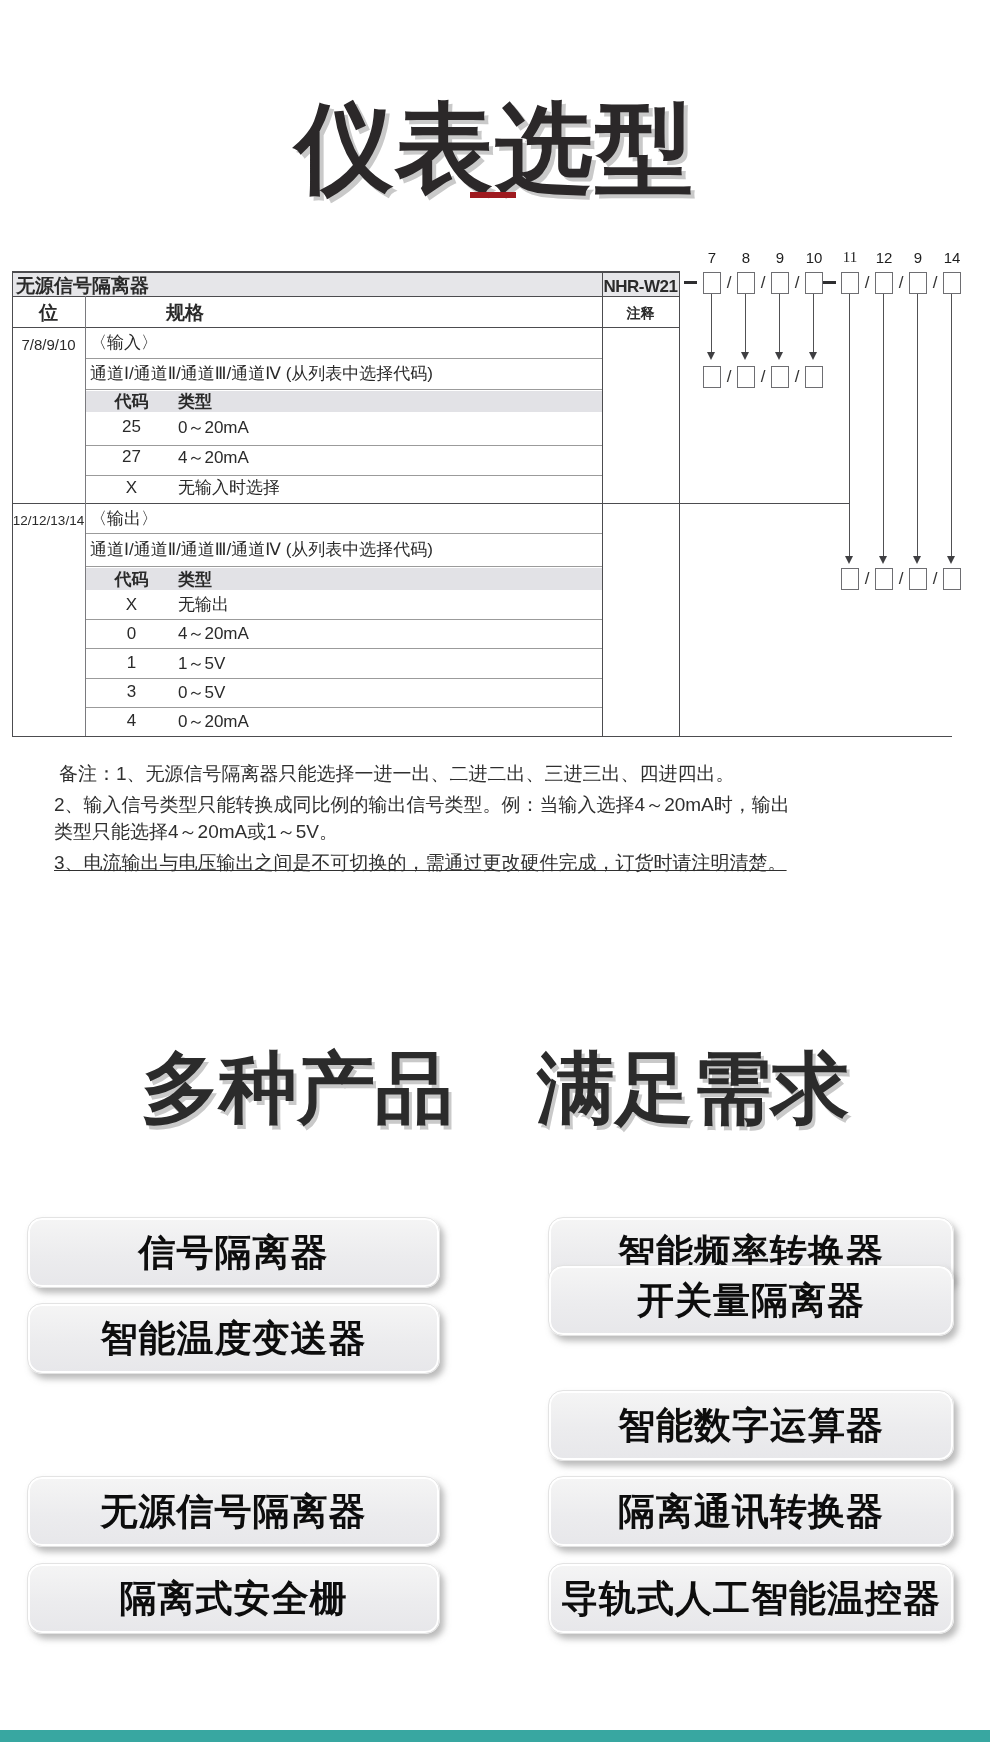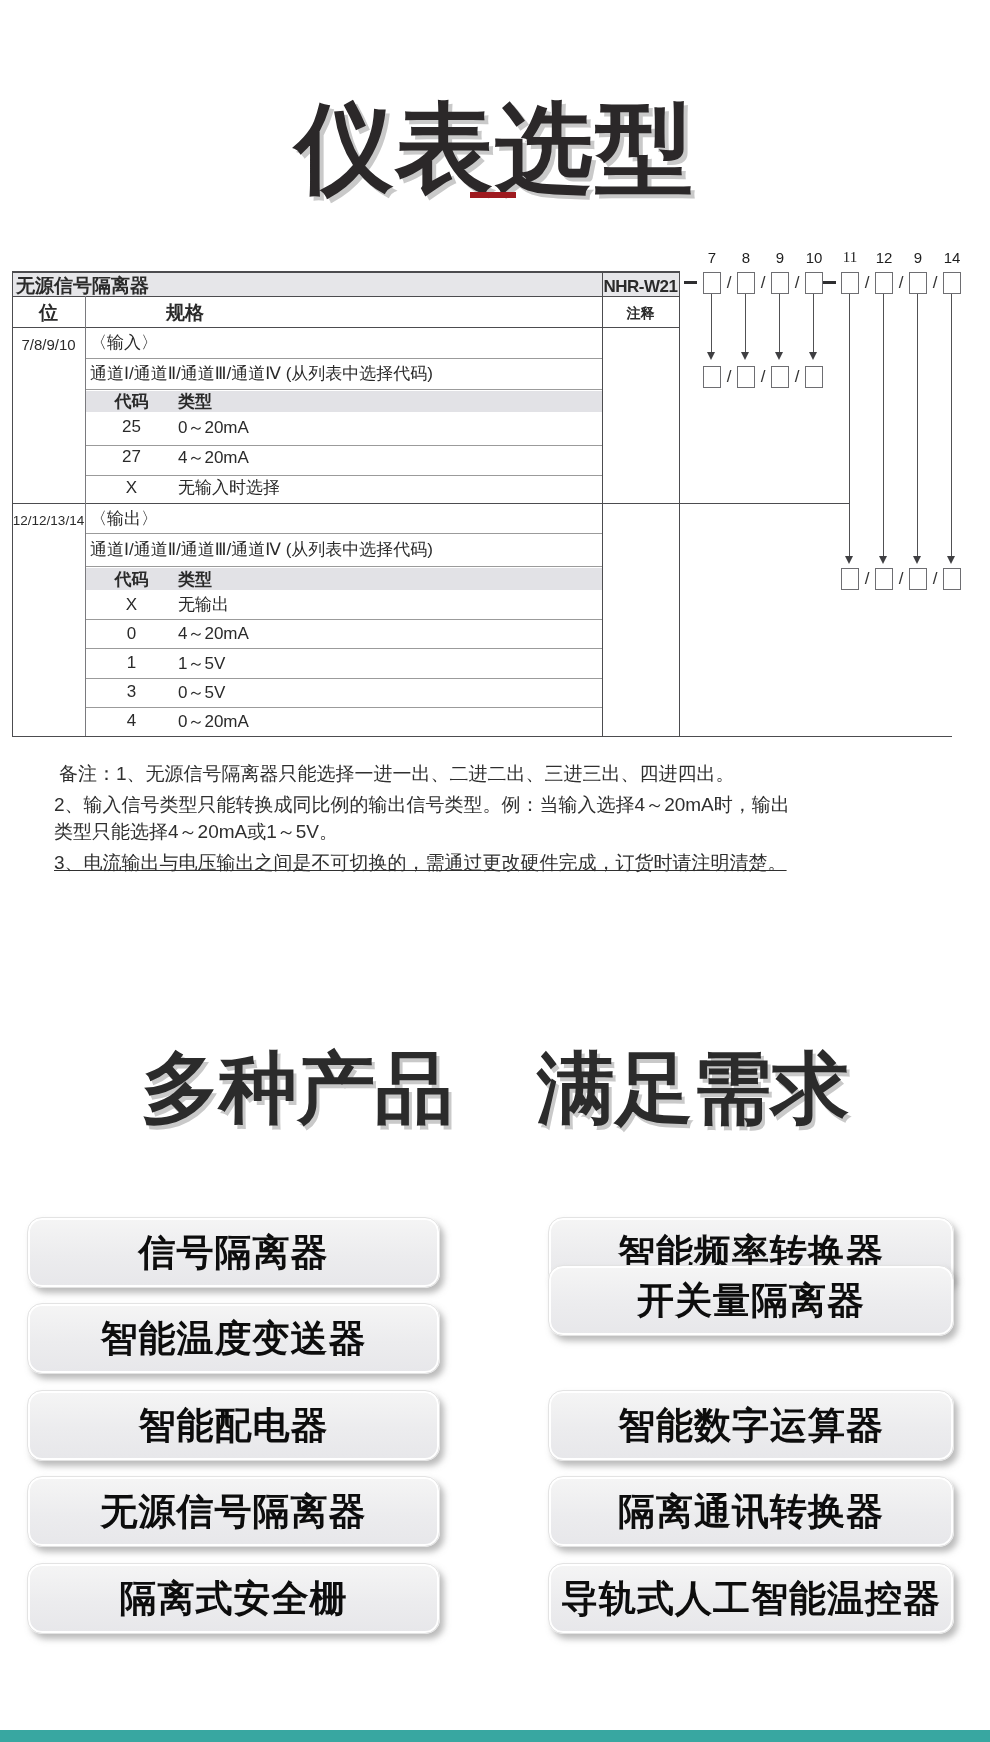--- a/index.html
+++ b/index.html
@@ -201,21 +201,20 @@
     <p class="note" style="margin-left:0;text-decoration:underline;">3、电流输出与电压输出之间是不可切换的，需通过更改硬件完成，订货时请注明清楚。</p>
   </div>
 
   <div class="h2-wrap">
     <span>多种产品</span>
     <span>满足需求</span>
   </div>
   <div class="abs" id="buttons" style="left:0;top:0;width:990px;height:1742px;">
       <div class="pbtn" style="left: 27px; width: 411px; top: 1217px;">信号隔离器</div>
       <div class="pbtn" style="left: 27px; width: 411px; top: 1303px;">智能温度变送器</div>
-      <div class="pbtn" style="left: 27px; width: 411px; top: 1390px;">智能配电器</div>
       <div class="pbtn" style="left: 27px; width: 411px; top: 1476px;">无源信号隔离器</div>
       <div class="pbtn" style="left: 27px; width: 411px; top: 1563px;">隔离式安全栅</div>
       <div class="pbtn" style="left: 548px; width: 404px; top: 1217px;">智能频率转换器</div>
       <div class="pbtn" style="left: 548px; width: 404px; top: 1241px; margin-top: 24px;">开关量隔离器</div>
       <div class="pbtn" style="left: 548px; width: 404px; top: 1476px;">隔离通讯转换器</div>
       <div class="pbtn" style="left: 548px; width: 404px; top: 1390px;">智能数字运算器</div>
       <div class="pbtn" style="left: 548px; width: 404px; top: 1563px;">导轨式人工智能温控器</div>
     </div>
 
   <div class="footer-bar" id="footer-bar" style="background: rgb(56, 167, 161);"></div>

